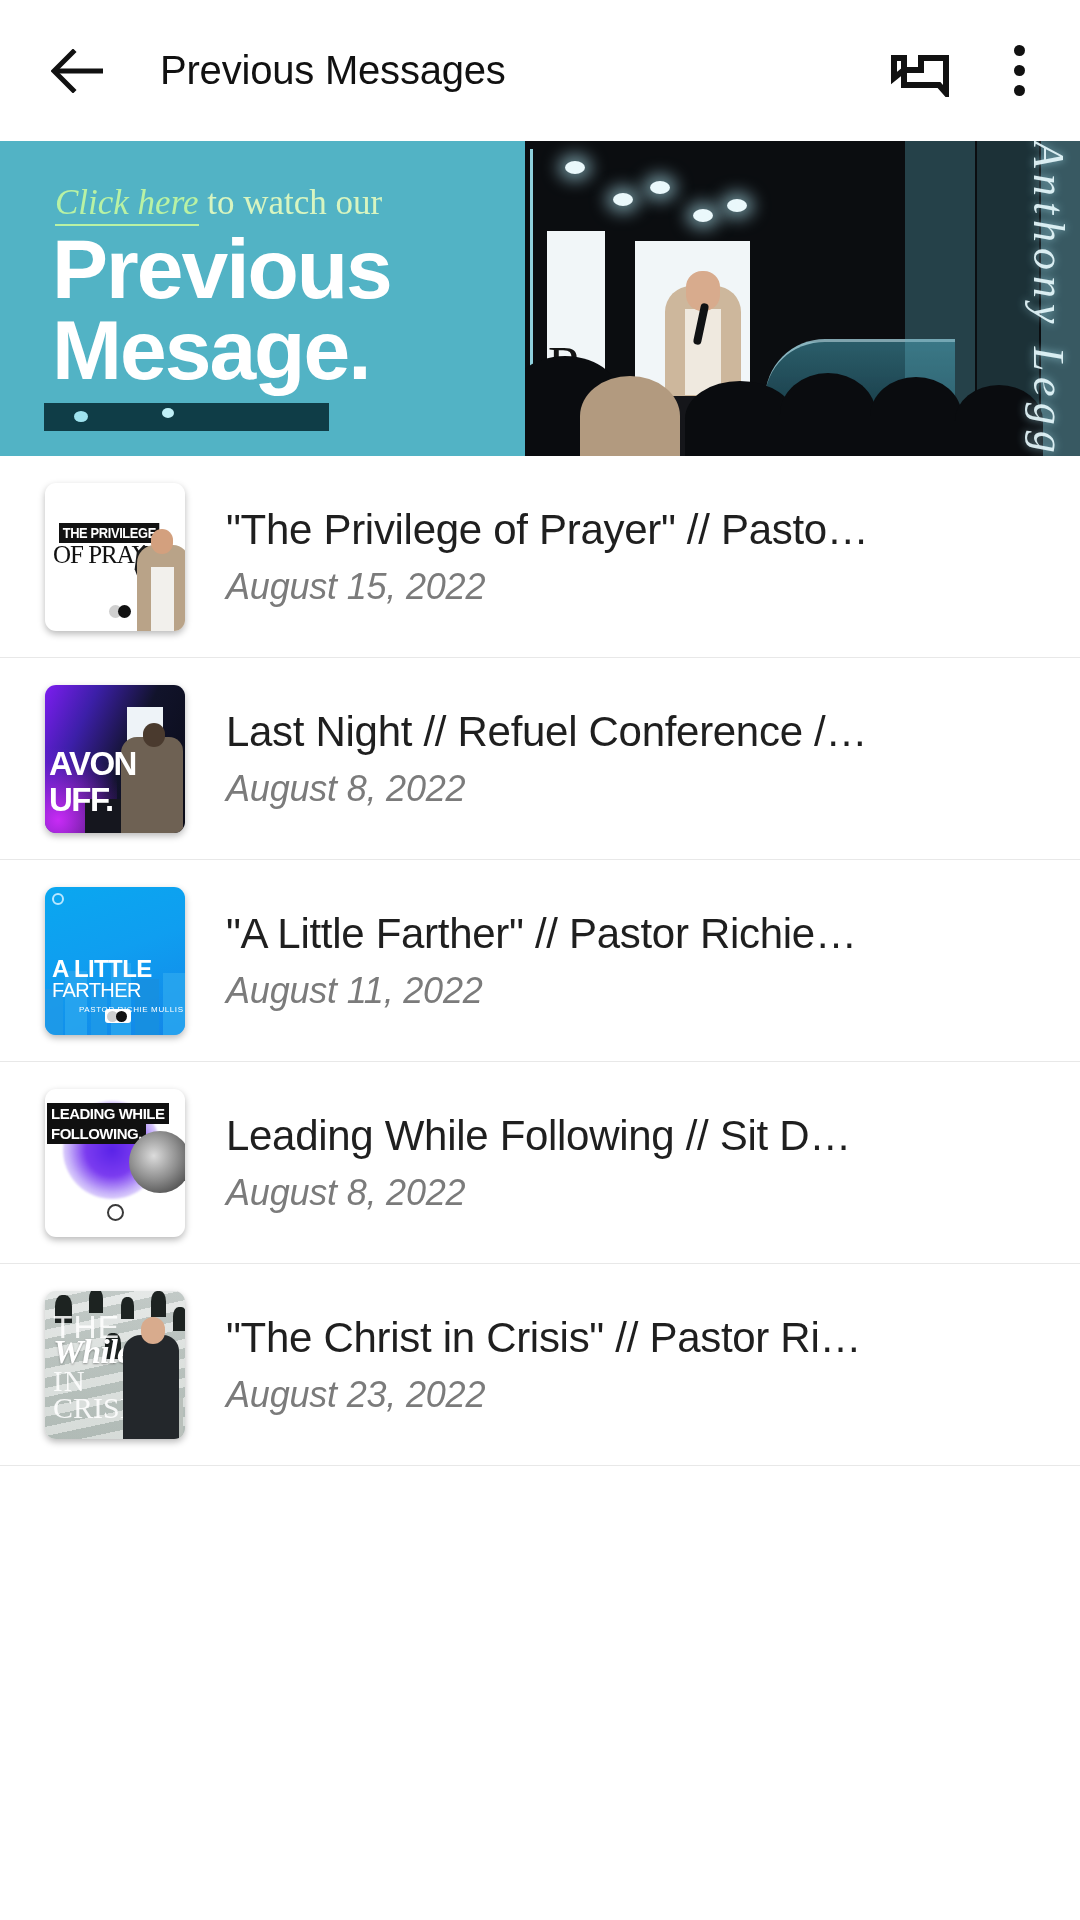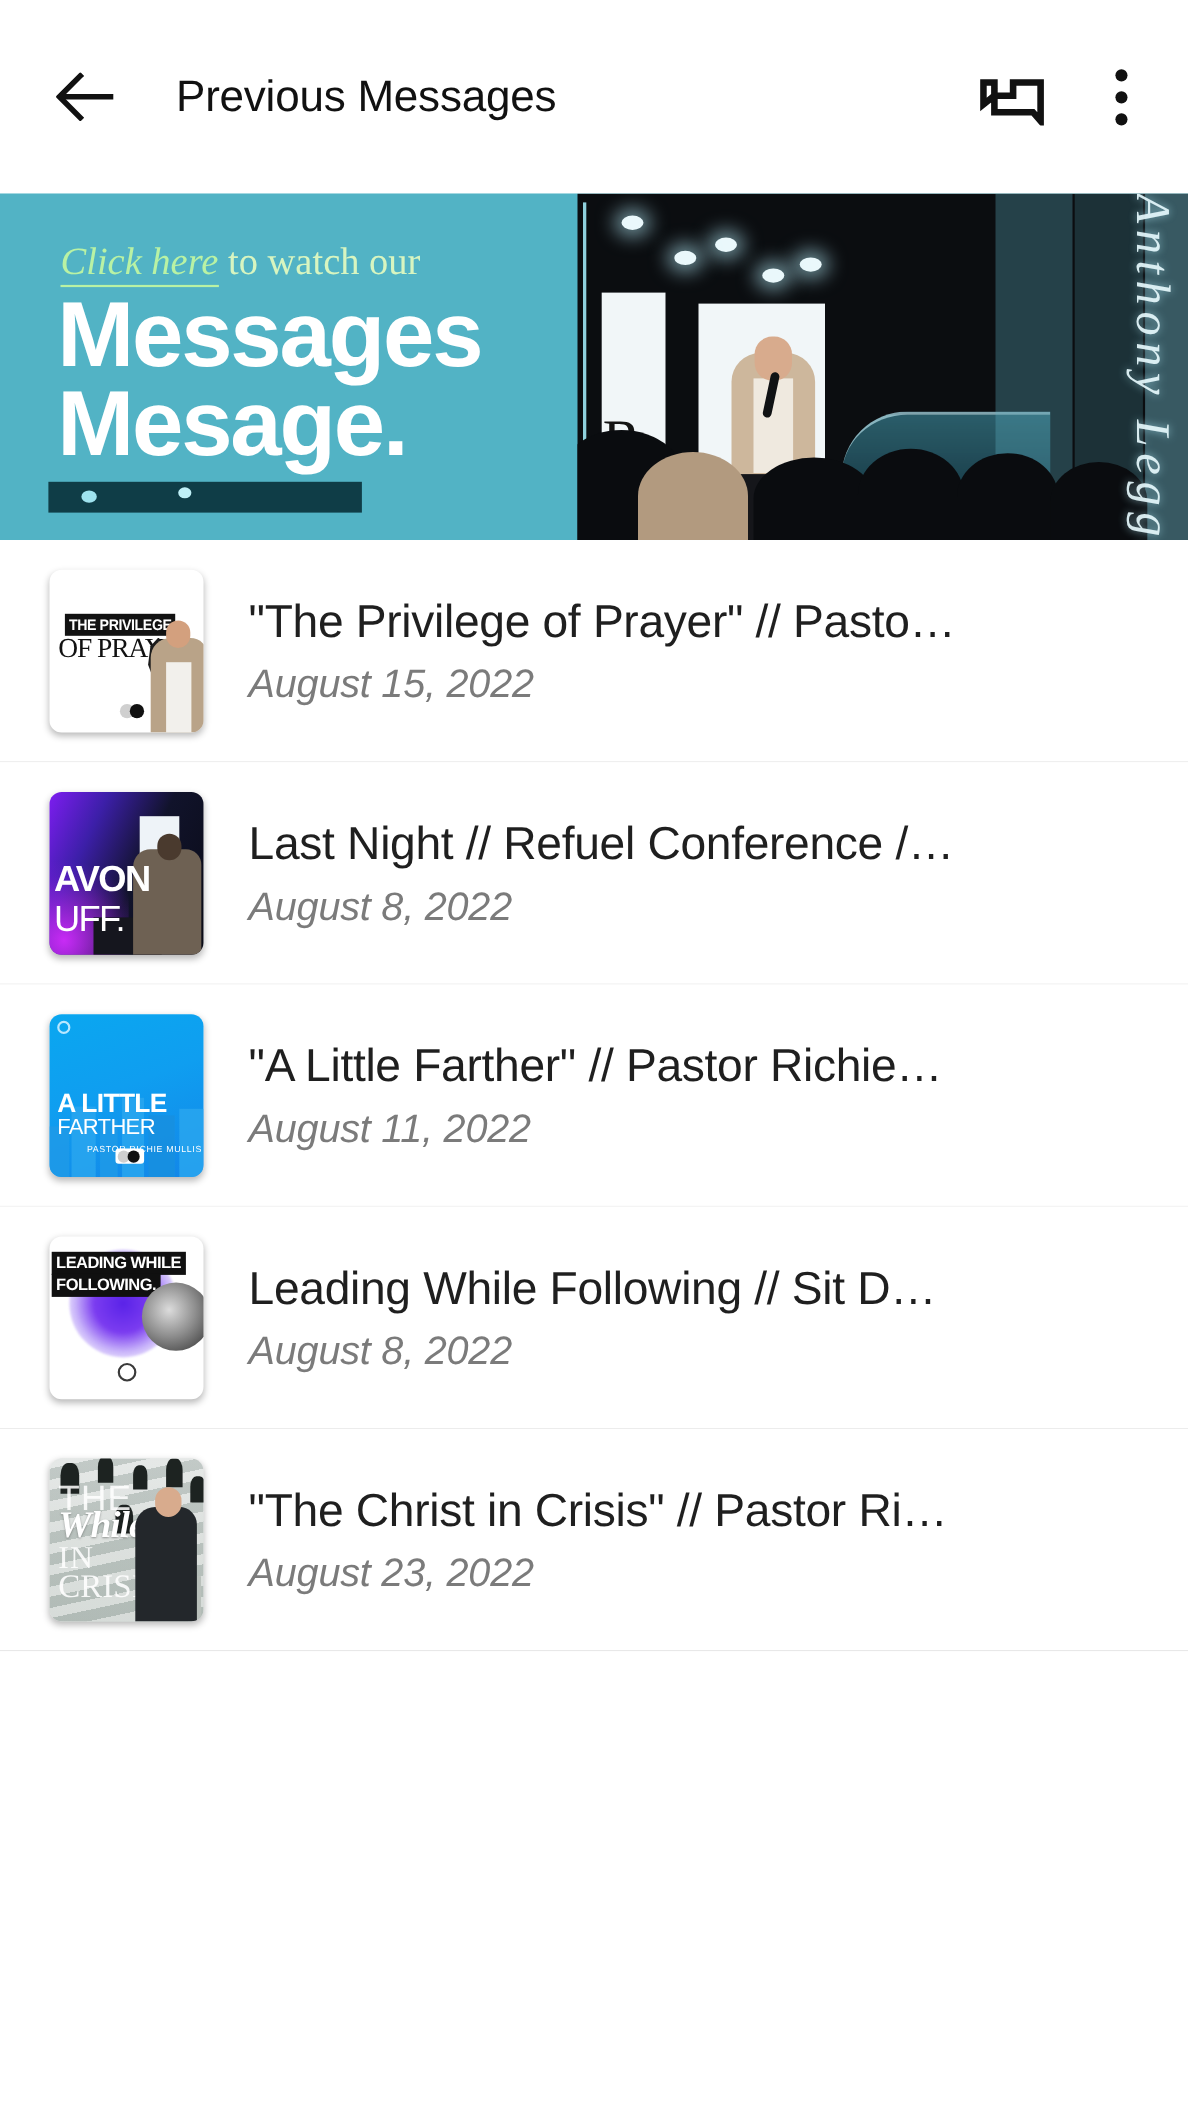--- a/index.html
+++ b/index.html
@@ -6,21 +6,21 @@
   html, body {
     width:1080px; height:1920px;
     background:#ffffff;
     font-family:"Liberation Sans", sans-serif;
     overflow:hidden;
   }
 
   
   .appbar{
     position:relative;
-    height:176px;
+    height:141px;
     background:#ffffff;
     display:flex;
     align-items:center;
   }
   .back-btn{
     width:96px; height:96px;
     margin-left:30px;
     display:flex; align-items:center; justify-content:center;
     flex:0 0 auto;
   }
@@ -326,21 +326,21 @@
     width:13px;height:13px;border-radius:50%;
     border:2px solid #5b6b7a;
   }
   .tv-t1{
     position:absolute; left:4px; top:60px;
     color:#ffffff; font-size:33px; font-weight:bold;
     letter-spacing:-1.5px;
   }
   .tv-t2{
     position:absolute; left:4px; top:96px;
-    color:#ffffff; font-size:33px; font-weight:normal;
+    color:#ffffff; font-size:33px; font-weight:bold;
     letter-spacing:-1.5px;
   }
   .tv-person{
     position:absolute; right:2px; bottom:0;
     width:62px;height:96px;background:#6e6153;border-radius:16px 14px 0 0;
   }
   .tv-person::before{
     content:"";position:absolute;left:22px;top:-14px;
     width:22px;height:24px;border-radius:11px;background:#4a3a2e;
   }
@@ -497,21 +497,21 @@
     </div>
   </div>
 </div>
 
 <div class="banner">
   <div class="banner-left">
     <div class="banner-kicker">
       <span class="click">Click here</span><span> to watch our</span>
     </div>
     <div class="banner-head">
-      <div>Messages</div>
+      <div>Previous</div>
       <div>Mesage.</div>
     </div>
     <div class="banner-bar"></div>
   </div>
 
   <div class="banner-right">
     <div class="stage-divider"></div>
     <div class="spot s1"></div>
     <div class="spot s2"></div>
     <div class="spot s3"></div>

